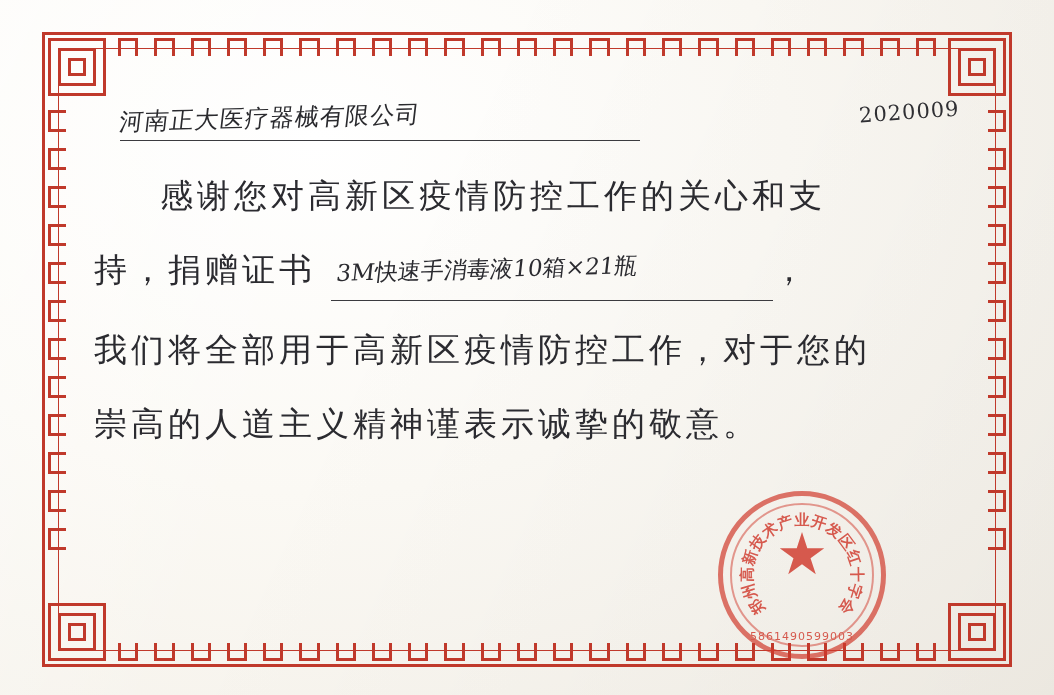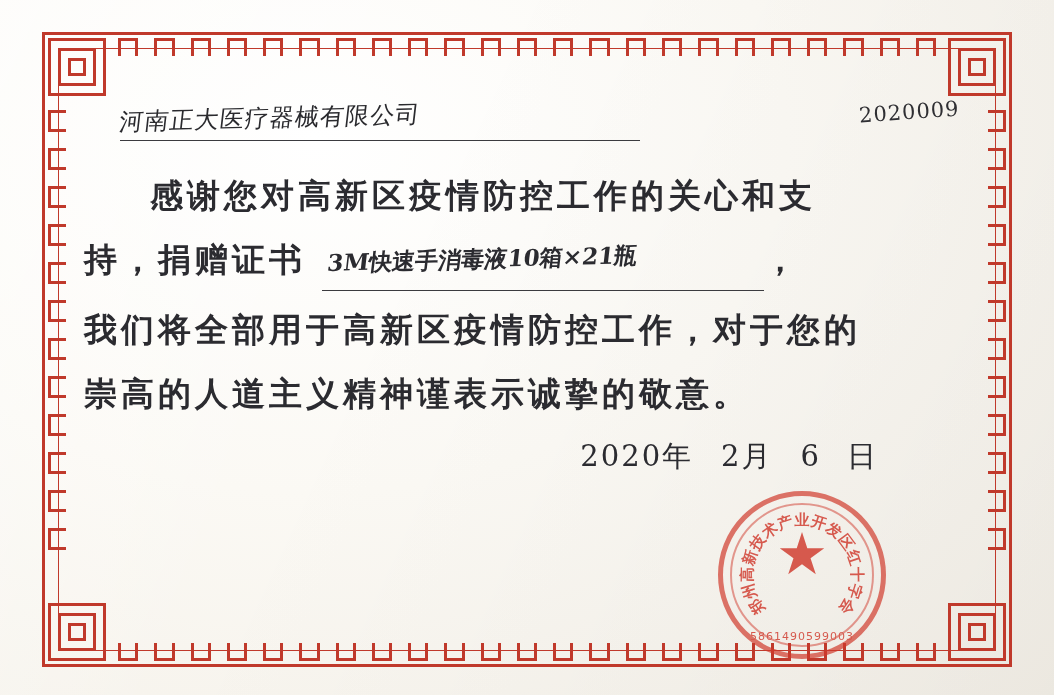--- a/index.html
+++ b/index.html
@@ -118,21 +118,21 @@
   }
 
   .body{
     margin-top:26px;
     font-family:"DejaVu Serif", serif;
     font-size:33px;
     color:#2b2b30;
     line-height:58px;
     letter-spacing:4px;
   }
-  .body p{margin:6px;font-weight:bold;}
+  .body p{margin:16px;}
   .indent{display:inline-block;width:66px;}
 
   .fill-line{
     display:inline-block;
     min-width:430px;
     border-bottom:1.6px solid #3b3b3f;
     text-align:left;
     padding:0 6px 2px 6px;
     font-size:23px;
     letter-spacing:0px;
@@ -339,23 +339,20 @@
     </p>
     <p>
       <span>我们将全部用于高新区疫情防控工作，对于您的</span>
     </p>
     <p>
       <span>崇高的人道主义精神谨表示诚挚的敬意。</span>
     </p>
   </div>
 
 
-  <div class="date-line">
-    <span class="num">2020</span><span>年</span><span class="sp"></span><span class="num">2</span><span>月</span><span class="sp"></span><span class="num">6</span><span class="sp"></span><span>日</span>
-  </div>
 
 </div>
 
 <div class="seal">
   <div class="ring"></div>
   <div class="ring2"></div>
   <div class="ring-text" id="sealRing">
       <span style="transform: rotate(-125deg) translate(-50%, -64px); transform-origin: 0px 0px; left: 50%; top: 50%;">郑</span>
       <span style="transform: rotate(-107.143deg) translate(-50%, -64px); transform-origin: 0px 0px; left: 50%; top: 50%;">州</span>
       <span style="transform: rotate(-89.2857deg) translate(-50%, -64px); transform-origin: 0px 0px; left: 50%; top: 50%;">高</span>

